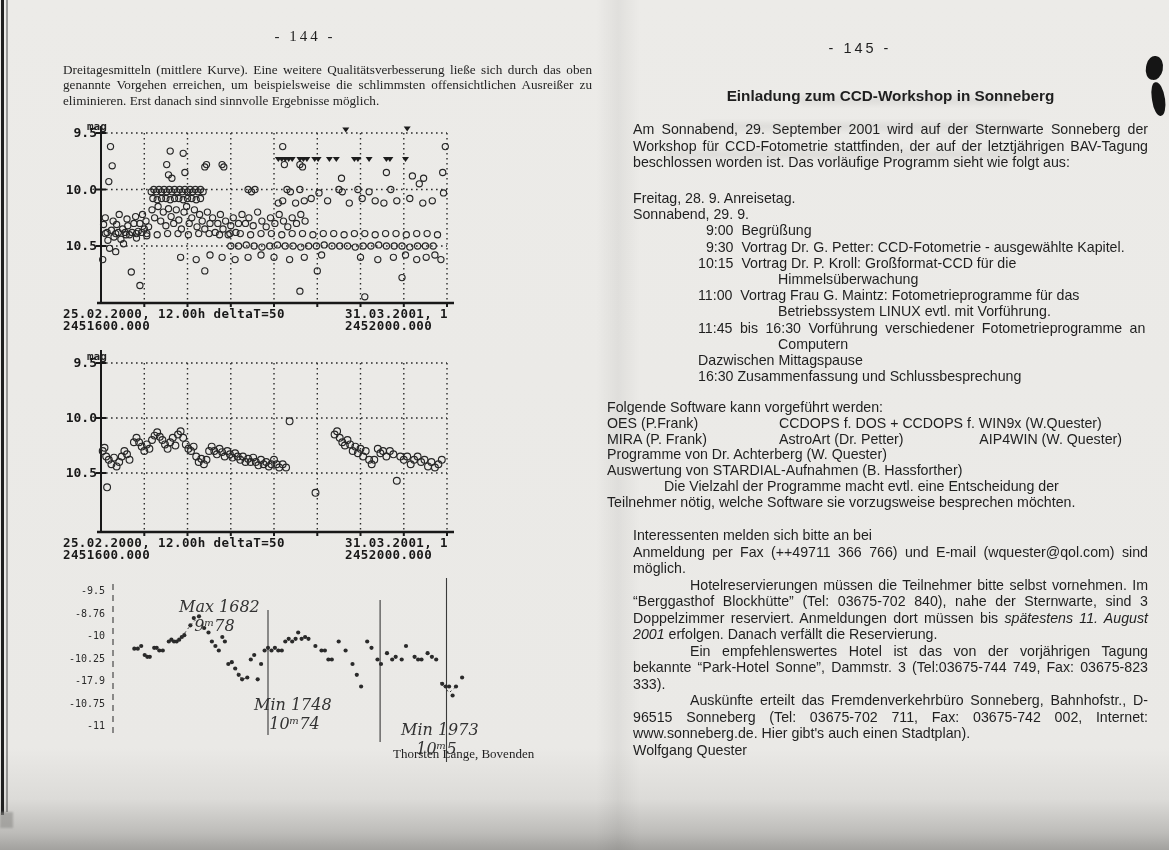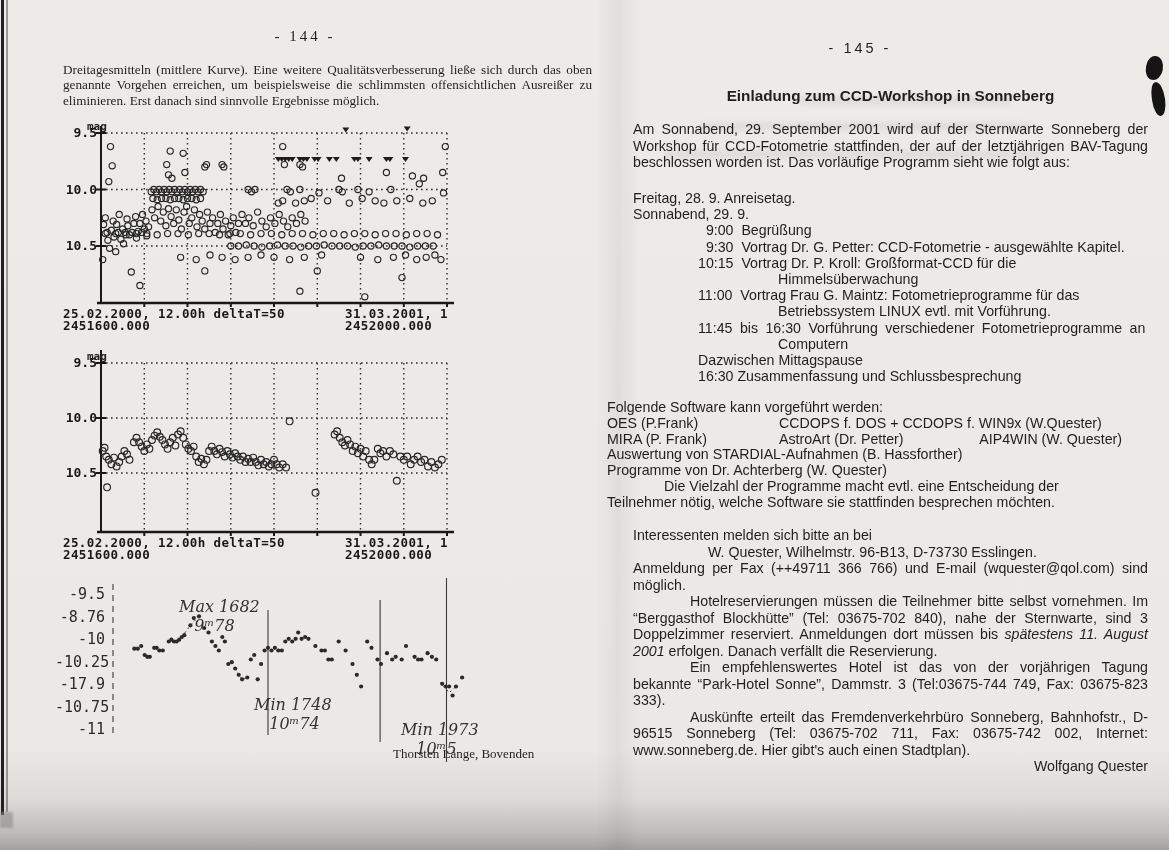--- a/index.html
+++ b/index.html
@@ -18,21 +18,21 @@
   .pagenum{font-family:"Liberation Serif",serif;font-size:15px;letter-spacing:3px;text-align:center}
   .pnr{font-family:"Liberation Sans",sans-serif;font-size:14.5px;letter-spacing:3px;text-align:center}
   .introp{left:63px;top:62px;width:529px;font-family:"Liberation Serif",serif;font-size:13.2px;
     line-height:15.3px;text-align:justify}
   .chart{position:absolute}
   .chart svg{position:absolute;left:0;top:0;overflow:visible}
   .cmag{position:absolute;font-family:"DejaVu Sans Mono",monospace;font-weight:bold;font-size:11px;color:#222}
   .ytick{position:absolute;width:34px;text-align:right;font-family:"DejaVu Sans Mono",monospace;
     font-weight:bold;font-size:13px;color:#181818}
   .ytick3{position:absolute;width:50px;text-align:right;font-family:"DejaVu Sans Mono",monospace;
-    font-size:15px;color:#2a2a2a}
+    font-size:10px;color:#2a2a2a}
   .xlab{position:absolute;font-family:"DejaVu Sans Mono",monospace;font-weight:bold;font-size:12.5px;
     letter-spacing:.4px;white-space:pre;color:#181818}
   .hand{position:absolute;font-family:"DejaVu Serif",serif;font-style:italic;font-size:16px;color:#333;white-space:pre}
   .sig-left{left:393px;top:746px;font-family:"Liberation Serif",serif;font-size:13px}
   
   .rp{font-size:14.2px;line-height:16.5px}
   .title{left:633px;top:88px;width:515px;text-align:center;font-weight:bold;font-size:15.3px}
   .para{position:absolute;width:515px;text-align:justify}
   .prog{left:633px;top:190px;width:515px;line-height:16.2px;white-space:pre-wrap}
   .prog .lvl0{padding-left:0}
@@ -40,21 +40,21 @@
   .prog .lvl2{padding-left:145px}
   .prog .wide{word-spacing:3.5px}
   .sw{left:607px;top:400px;width:515px;line-height:15.8px}
   .swrow{position:relative;height:15.8px}
   .swrow .c2{position:absolute;left:172px;top:0}
   .swrow .c3{position:absolute;right:0;top:0}
   .reg{left:633px;top:527px;width:515px;line-height:16.5px}
   .reg .just{text-align:justify}
   .ind75{padding-left:75px}
   .ti57{text-indent:57px}
-  .sig-right{text-align:right}
+  .sig-right{text-align:left}
   
   .dot{stroke:#2c2c2c;stroke-width:1.4;stroke-dasharray:1.6,3.4}
   .axis{stroke:#181818;stroke-width:2}
   .axisb{stroke:#181818;stroke-width:2.6}
   .pt{fill:none;stroke:#262626;stroke-width:1.15}
   .tri{fill:#1d1d1d}
   .hdot{fill:#2a2a2a}
   .hline{stroke:#3a3a3a;stroke-width:1.1}
   .hdash{stroke:#3a3a3a;stroke-width:1;stroke-dasharray:2,3;fill:none}
 </style>
@@ -643,29 +643,28 @@
   <div class="abs title rp">Einladung zum CCD-Workshop in Sonneberg</div>
   <div class="abs para rp" style="left:633px;top:121px">Am Sonnabend, 29. September 2001 wird auf der Sternwarte Sonneberg der Workshop für CCD-Fotometrie stattfinden, der auf der letztjährigen BAV-Tagung beschlossen worden ist. Das vorläufige Programm sieht wie folgt aus:</div>
 
   <div class="abs prog rp" id="program-list"><div class="lvl0">Freitag, 28. 9. Anreisetag.</div><div class="lvl0">Sonnabend, 29. 9.</div><div class="lvl1">  9:00  Begrüßung</div><div class="lvl1">  9:30  Vortrag Dr. G. Petter: CCD-Fotometrie - ausgewählte Kapitel.</div><div class="lvl1">10:15  Vortrag Dr. P. Kroll: Großformat-CCD für die</div><div class="lvl2">Himmelsüberwachung</div><div class="lvl1">11:00  Vortrag Frau G. Maintz: Fotometrieprogramme für das</div><div class="lvl2">Betriebssystem LINUX evtl. mit Vorführung.</div><div class="lvl1 wide">11:45 bis 16:30 Vorführung verschiedener Fotometrieprogramme an</div><div class="lvl2">Computern</div><div class="lvl1">Dazwischen Mittagspause</div><div class="lvl1">16:30 Zusammenfassung und Schlussbesprechung</div></div>
 
   <div class="abs sw rp">
     <div>Folgende Software kann vorgeführt werden:</div>
     <div id="software-rows">
         <div class="swrow"><span>OES (P.Frank)</span><span class="c2">CCDOPS f. DOS + CCDOPS f. WIN9x (W.Quester)</span></div>
         <div class="swrow"><span>MIRA (P. Frank)</span><span class="c2">AstroArt (Dr. Petter)</span><span class="c3">AIP4WIN (W. Quester)</span></div>
+        <div class="swrow"><span>Programme von Dr. Achterberg (W. Quester)</span></div>
         <div class="swrow"><span>Auswertung von STARDIAL-Aufnahmen (B. Hassforther)</span></div>
-        <div class="swrow"><span>Programme von Dr. Achterberg (W. Quester)</span></div>
       </div>
-    <div class="just ti57">Die Vielzahl der Programme macht evtl. eine Entscheidung der Teilnehmer nötig, welche Software sie stattfinden besprechen möchten.</div>
+    <div class="just ti57">Die Vielzahl der Programme macht evtl. eine Entscheidung der Teilnehmer nötig, welche Software sie vorzugsweise besprechen möchten.</div>
   </div>
 
   <div class="abs reg rp">
     <div>Interessenten melden sich bitte an bei</div>
-    <div class="ind75">W. Quester, Wilhelmstr. 96-B13, D-73730 Esslingen.</div>
     <div class="just">Anmeldung per Fax (++49711 366 766) und E-mail (wquester@qol.com) sind möglich.</div>
     <div class="just ti57"><span>Hotelreservierungen müssen die Teilnehmer bitte selbst vornehmen. Im “Berggasthof Blockhütte” (Tel: 03675-702 840), nahe der Sternwarte, sind 3 Doppelzimmer reserviert. Anmeldungen dort müssen bis </span><i>spätestens 11. August 2001</i><span> erfolgen. Danach verfällt die Reservierung.</span></div>
     <div class="just ti57">Ein empfehlenswertes Hotel ist das von der vorjährigen Tagung bekannte “Park-Hotel Sonne”, Dammstr. 3 (Tel:03675-744 749, Fax: 03675-823 333).</div>
     <div class="just ti57">Auskünfte erteilt das Fremdenverkehrbüro Sonneberg, Bahnhofstr., D-96515 Sonneberg (Tel: 03675-702 711, Fax: 03675-742 002, Internet: www.sonneberg.de. Hier gibt's auch einen Stadtplan).</div>
     <div class="sig-right">Wolfgang Quester</div>
   </div>
 
 </div>
 
 </body></html>

